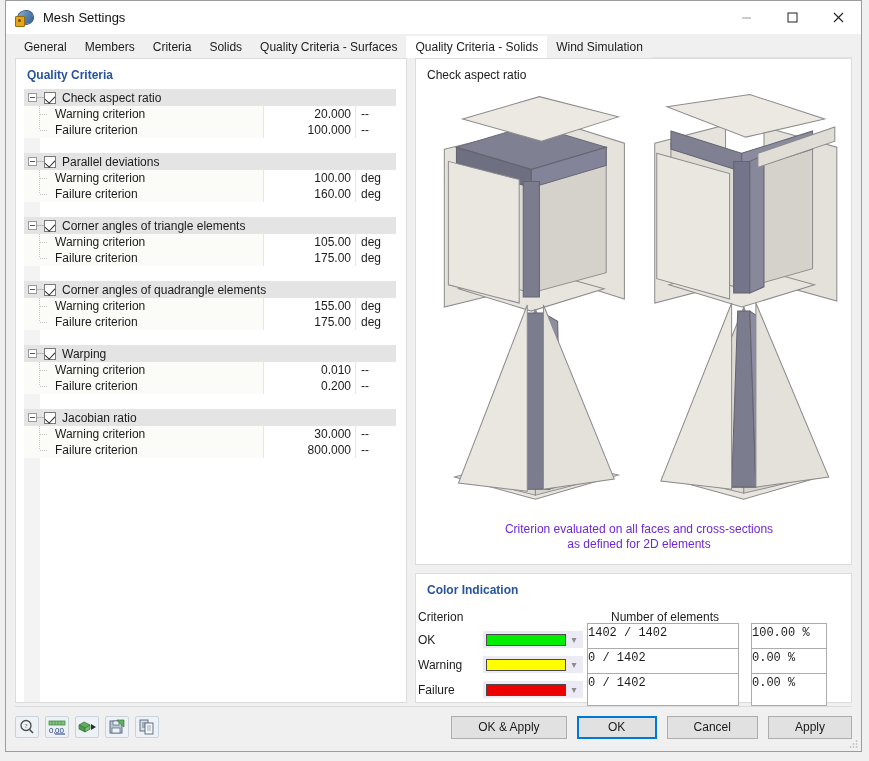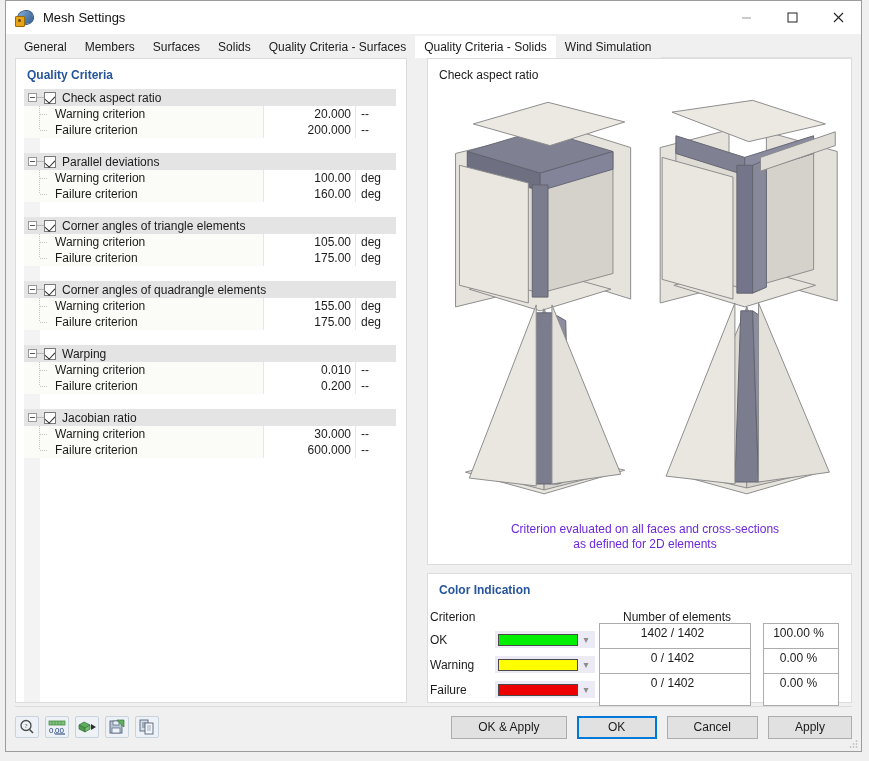--- a/index.html
+++ b/index.html
@@ -42,21 +42,21 @@
     content:"";position:absolute;left:9px;right:9px;bottom:0;height:1px;background:#e1e1e1;
   }
   .tab{
     height:22px;line-height:22px;padding:0 9px;font-size:12px;color:#1b1b1b;
     background:#f0f0f0;cursor:default;white-space:nowrap;position:relative;z-index:1;
   }
   .tab.active{background:#ffffff;}
   
   .content{
     flex:1 1 auto;display:flex;padding:0 9px;box-sizing:border-box;background:#f0f0f0;
-    gap:20px;padding-bottom:0;
+    gap:8px;padding-bottom:0;
   }
   .left-pane{
     width:392px;background:#ffffff;border:1px solid #dcdcdc;box-sizing:border-box;
     display:flex;flex-direction:column;flex:0 0 auto;
   }
   .pane-title{
     color:#26559b;font-weight:bold;font-size:12px;padding:9px 0 7px 11px;
   }
   .tree{flex:1 1 auto;position:relative;overflow:hidden;padding-left:8px;padding-right:10px;}
   .tree-gutter{position:absolute;left:8px;top:0;bottom:0;width:16px;background:#f3f3f3;}
@@ -129,21 +129,21 @@
   .ci-c2{width:104px;flex:0 0 auto;display:flex;align-items:center;}
   .swatch-wrap{
     width:100px;height:17px;background:#eceaf4;display:flex;align-items:center;
     box-sizing:border-box;padding:0 1px;
   }
   .swatch{width:80px;height:12px;border:1px solid #4a4a4a;box-sizing:border-box;margin-left:2px;}
   .chev{width:16px;text-align:center;color:#8d8d8d;font-size:10px;line-height:17px;}
   .ci-c3{flex:1 1 auto;display:flex;align-items:center;}
   .field{
     height:33px;line-height:18px;border:1px solid #acacac;background:#fff;box-sizing:border-box;
-    text-align:center;padding-right:5px;font-size:12px;
+    text-align:left;padding-right:5px;font-size:12px;font-family:Liberation Mono, monospace;
   }
   .f-count{width:152px;}
   .f-pct{width:76px;margin-left:12px;}
   
   .footer{
     height:48px;flex:0 0 auto;display:flex;align-items:center;
     padding:0 9px;box-sizing:border-box;position:relative;
   }
   .footer:before{
     content:"";position:absolute;left:9px;right:9px;top:3px;height:1px;background:#dcdcdc;
@@ -192,21 +192,21 @@
             <line x1="1" y1="1" x2="10" y2="10" stroke="#222" stroke-width="1.1"></line>
             <line x1="10" y1="1" x2="1" y2="10" stroke="#222" stroke-width="1.1"></line>
           </svg>
       </div>
     </div>
   </div>
 
   <div class="tabstrip" id="tabstrip">
       <div class="tab">General</div>
       <div class="tab">Members</div>
-      <div class="tab">Surfaces</div>
+      <div class="tab">Criteria</div>
       <div class="tab">Solids</div>
       <div class="tab">Quality Criteria - Surfaces</div>
       <div class="tab active">Quality Criteria - Solids</div>
       <div class="tab">Wind Simulation</div>
     </div>
 
   <div class="content">
 
     <div class="left-pane">
       <div class="pane-title">Quality Criteria</div>
@@ -228,21 +228,21 @@
                 <div class="row-label">Warning criterion</div>
                 <div class="row-val">20.000</div>
                 <div class="row-unit">--</div>
               </div>
               <div class="row alt last">
                 <div class="row-lead">
                   <div class="vline"></div>
                   <div class="tick"></div>
                 </div>
                 <div class="row-label">Failure criterion</div>
-                <div class="row-val">200.000</div>
+                <div class="row-val">100.000</div>
                 <div class="row-unit">--</div>
               </div>
               <div class="grp-gap"></div>
             </div>
             <div class="grp">
               <div class="grp-head">
                 <div class="expander"></div>
                 <div class="hdash"></div>
                 <div class="cbx"></div>
                 <div class="grp-label">Parallel deviations</div>
@@ -363,21 +363,21 @@
                 <div class="row-label">Warning criterion</div>
                 <div class="row-val">30.000</div>
                 <div class="row-unit">--</div>
               </div>
               <div class="row alt last">
                 <div class="row-lead">
                   <div class="vline"></div>
                   <div class="tick"></div>
                 </div>
                 <div class="row-label">Failure criterion</div>
-                <div class="row-val">600.000</div>
+                <div class="row-val">800.000</div>
                 <div class="row-unit">--</div>
               </div>
               <div class="grp-gap"></div>
             </div>
           </div>
       </div>
     </div>
 
     <div class="right-col">
 

